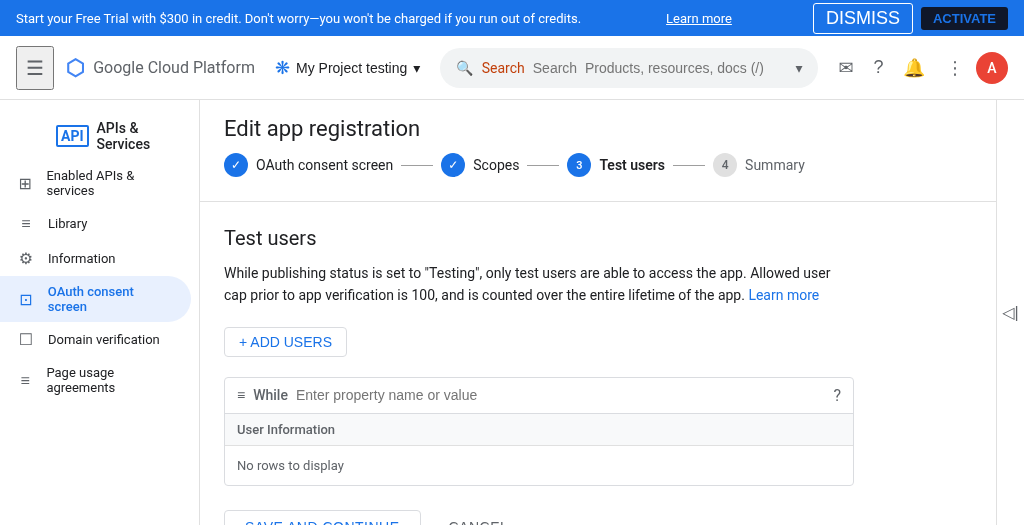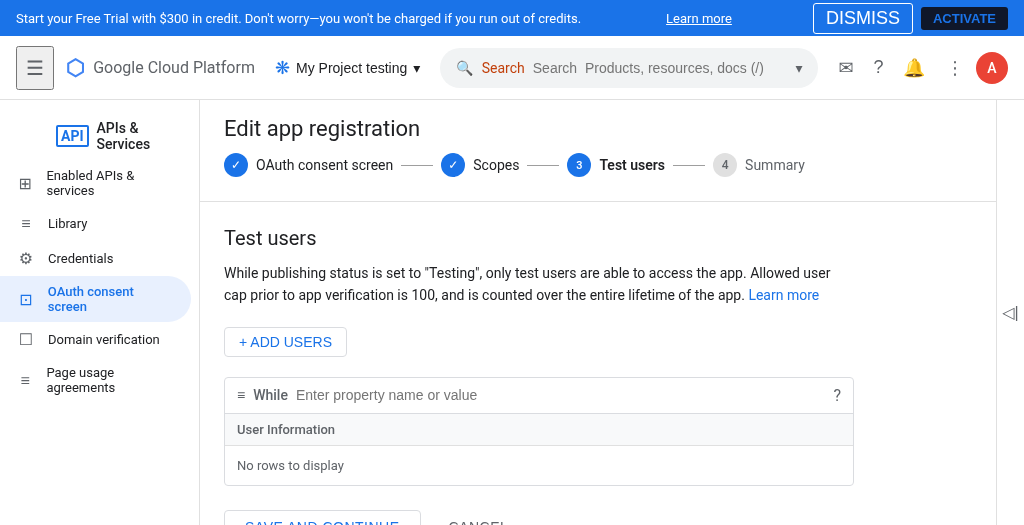--- a/index.html
+++ b/index.html
@@ -242,21 +242,21 @@
     <div class="sidebar-item">
       <span class="sidebar-item-icon">⊞</span>
       <span>Enabled APIs &amp; services</span>
     </div>
     <div class="sidebar-item">
       <span class="sidebar-item-icon">≡</span>
       <span>Library</span>
     </div>
     <div class="sidebar-item">
       <span class="sidebar-item-icon">⚙</span>
-      <span>Credentials</span>
+      <span>Information</span>
     </div>
     <div class="sidebar-item active">
       <span class="sidebar-item-icon">⊡</span>
       <span>OAuth consent screen</span>
     </div>
     <div class="sidebar-item">
       <span class="sidebar-item-icon">☐</span>
       <span>Domain verification</span>
     </div>
     <div class="sidebar-item">

